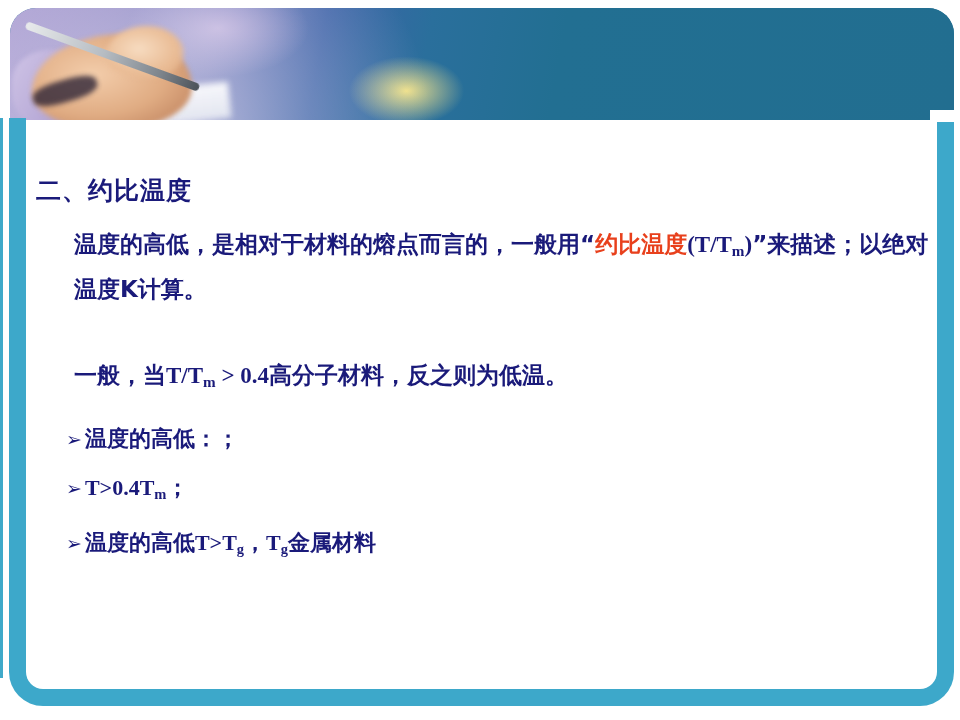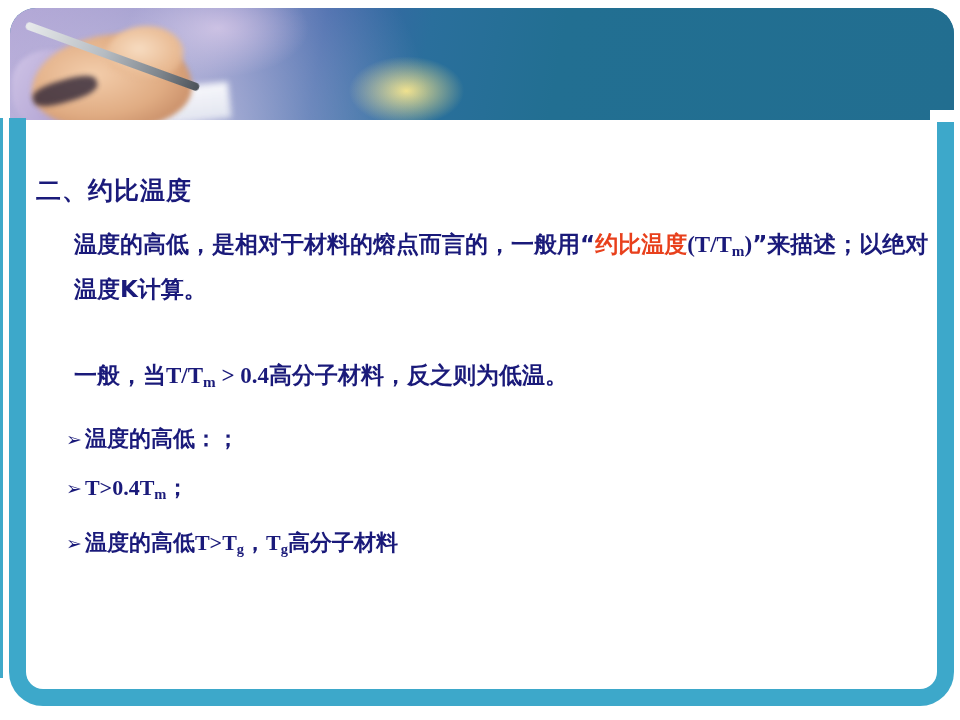--- a/index.html
+++ b/index.html
@@ -284,21 +284,21 @@
           <span class="formula"><span>T&gt;0.4T</span><sub>m</sub></span>
           <span>；</span>
       </li>
 
       <li>
         <span class="bullet-marker">➢</span>
           <span>温度的高低</span>
           <span class="formula ital"><span>T&gt;T</span><sub>g</sub></span>
           <span>，</span>
           <span class="formula ital"><span>T</span><sub>g</sub></span>
-          <span>高分子材料</span>
+          <span>金属材料</span>
       </li>
 
     </ul>
   </div>
 
   <div class="watermark">
     <span class="wechat-icon">
       <svg width="44" height="34" viewBox="0 0 44 34" aria-hidden="true">
         <path d="M15.5 2.2C8.1 2.2 2.2 7.1 2.2 13.1c0 3.4 1.9 6.4 4.9 8.4l-1.3 4.2 4.7-2.5c1.6.5 3.3.8 5 .8l1.1-.05c-.5-1.2-.8-2.5-.8-3.9 0-6.2 6-11.2 13.4-11.2l1 .03C29.1 5.7 22.9 2.2 15.5 2.2z" fill="none" stroke="#ffffff" stroke-width="2"></path>
         <circle cx="11" cy="10" r="1.7" fill="#ffffff"></circle>

